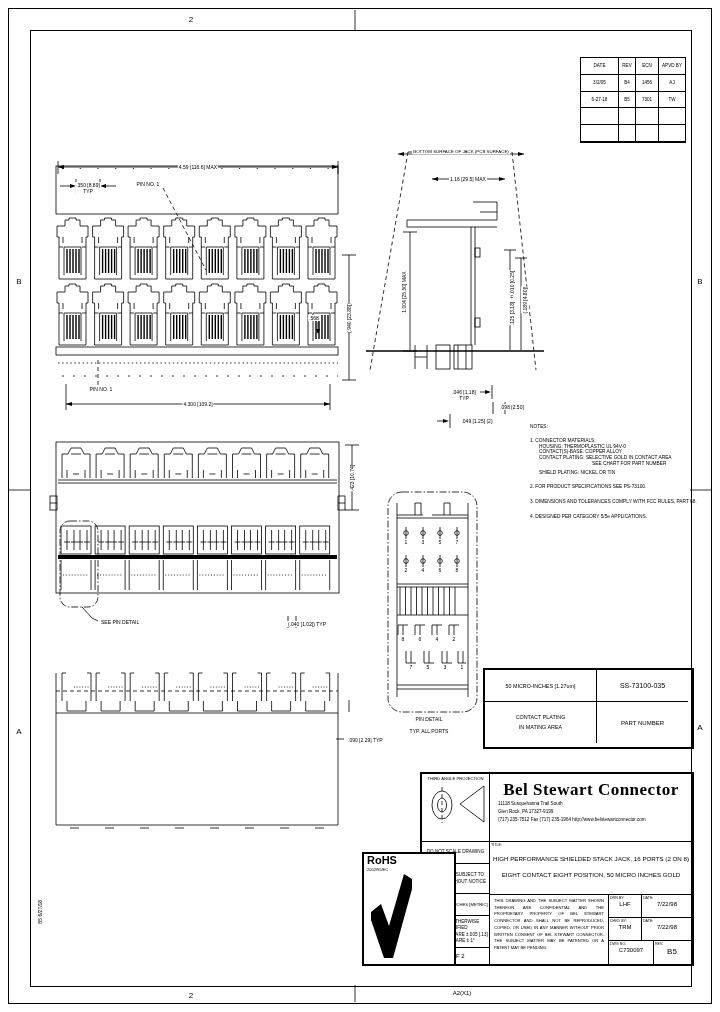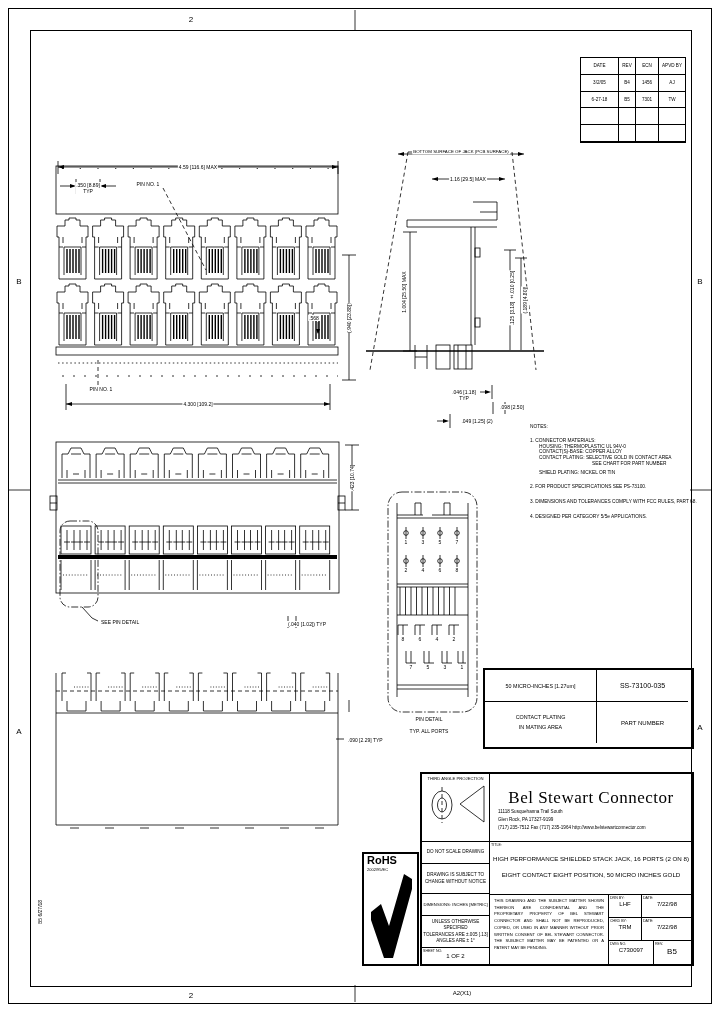--- a/index.html
+++ b/index.html
@@ -45,27 +45,27 @@
     align-items:center;justify-content:center;text-align:center;}
   
   #title-block{left:420px;top:772px;width:270px;height:190px;border:2px solid #000;z-index:5;}
   .tb-cell{position:absolute;box-sizing:border-box;overflow:hidden;}
   .bR{border-right:1px solid #000;}
   .bB{border-bottom:1px solid #000;}
   .tb-small{font-size:4.6px;text-align:center;display:flex;flex-direction:column;
     align-items:center;justify-content:center;line-height:1.35;}
   .tag{position:absolute;left:1px;top:1px;font-size:3.6px;}
   .val{width:100%;text-align:center;margin-top:6px;font-size:6px;}
-  .company{font-family:"Liberation Serif",serif;font-weight:normal;font-size:17px;
-    text-align:center;margin-top:14px;letter-spacing:0.5px;}
+  .company{font-family:"Liberation Serif",serif;font-weight:bold;font-size:17px;
+    text-align:center;margin-top:6px;letter-spacing:0.5px;}
   .addr{font-size:4.6px;line-height:1.5;margin-left:8px;margin-top:1px;}
   .ttl{font-size:6.2px;text-align:center;white-space:nowrap;}
   #tb-disc{font-size:4.15px;line-height:1.62;text-align:justify;padding:3px 4px;}
   
-  #rohs{left:362px;top:852px;width:53px;height:110px;border:2.5px solid #000;z-index:5;background:#fff;}
+  #rohs{left:362px;top:852px;width:53px;height:110px;border:2.5px solid #000;z-index:5;background:#fff;padding-left:37px;}
   #rohs .rname{position:absolute;left:3px;top:0px;font-size:11px;font-weight:bold;}
   #rohs .rdir{position:absolute;left:3px;top:13px;font-size:4px;}
   
   #plot-stamp{left:40px;top:912px;font-size:5px;background:none;}
   #bottom-stamp{left:462px;top:994px;font-size:6px;background:none;}
 </style>
 </head>
 <body>
 
 <div id="sheet">

